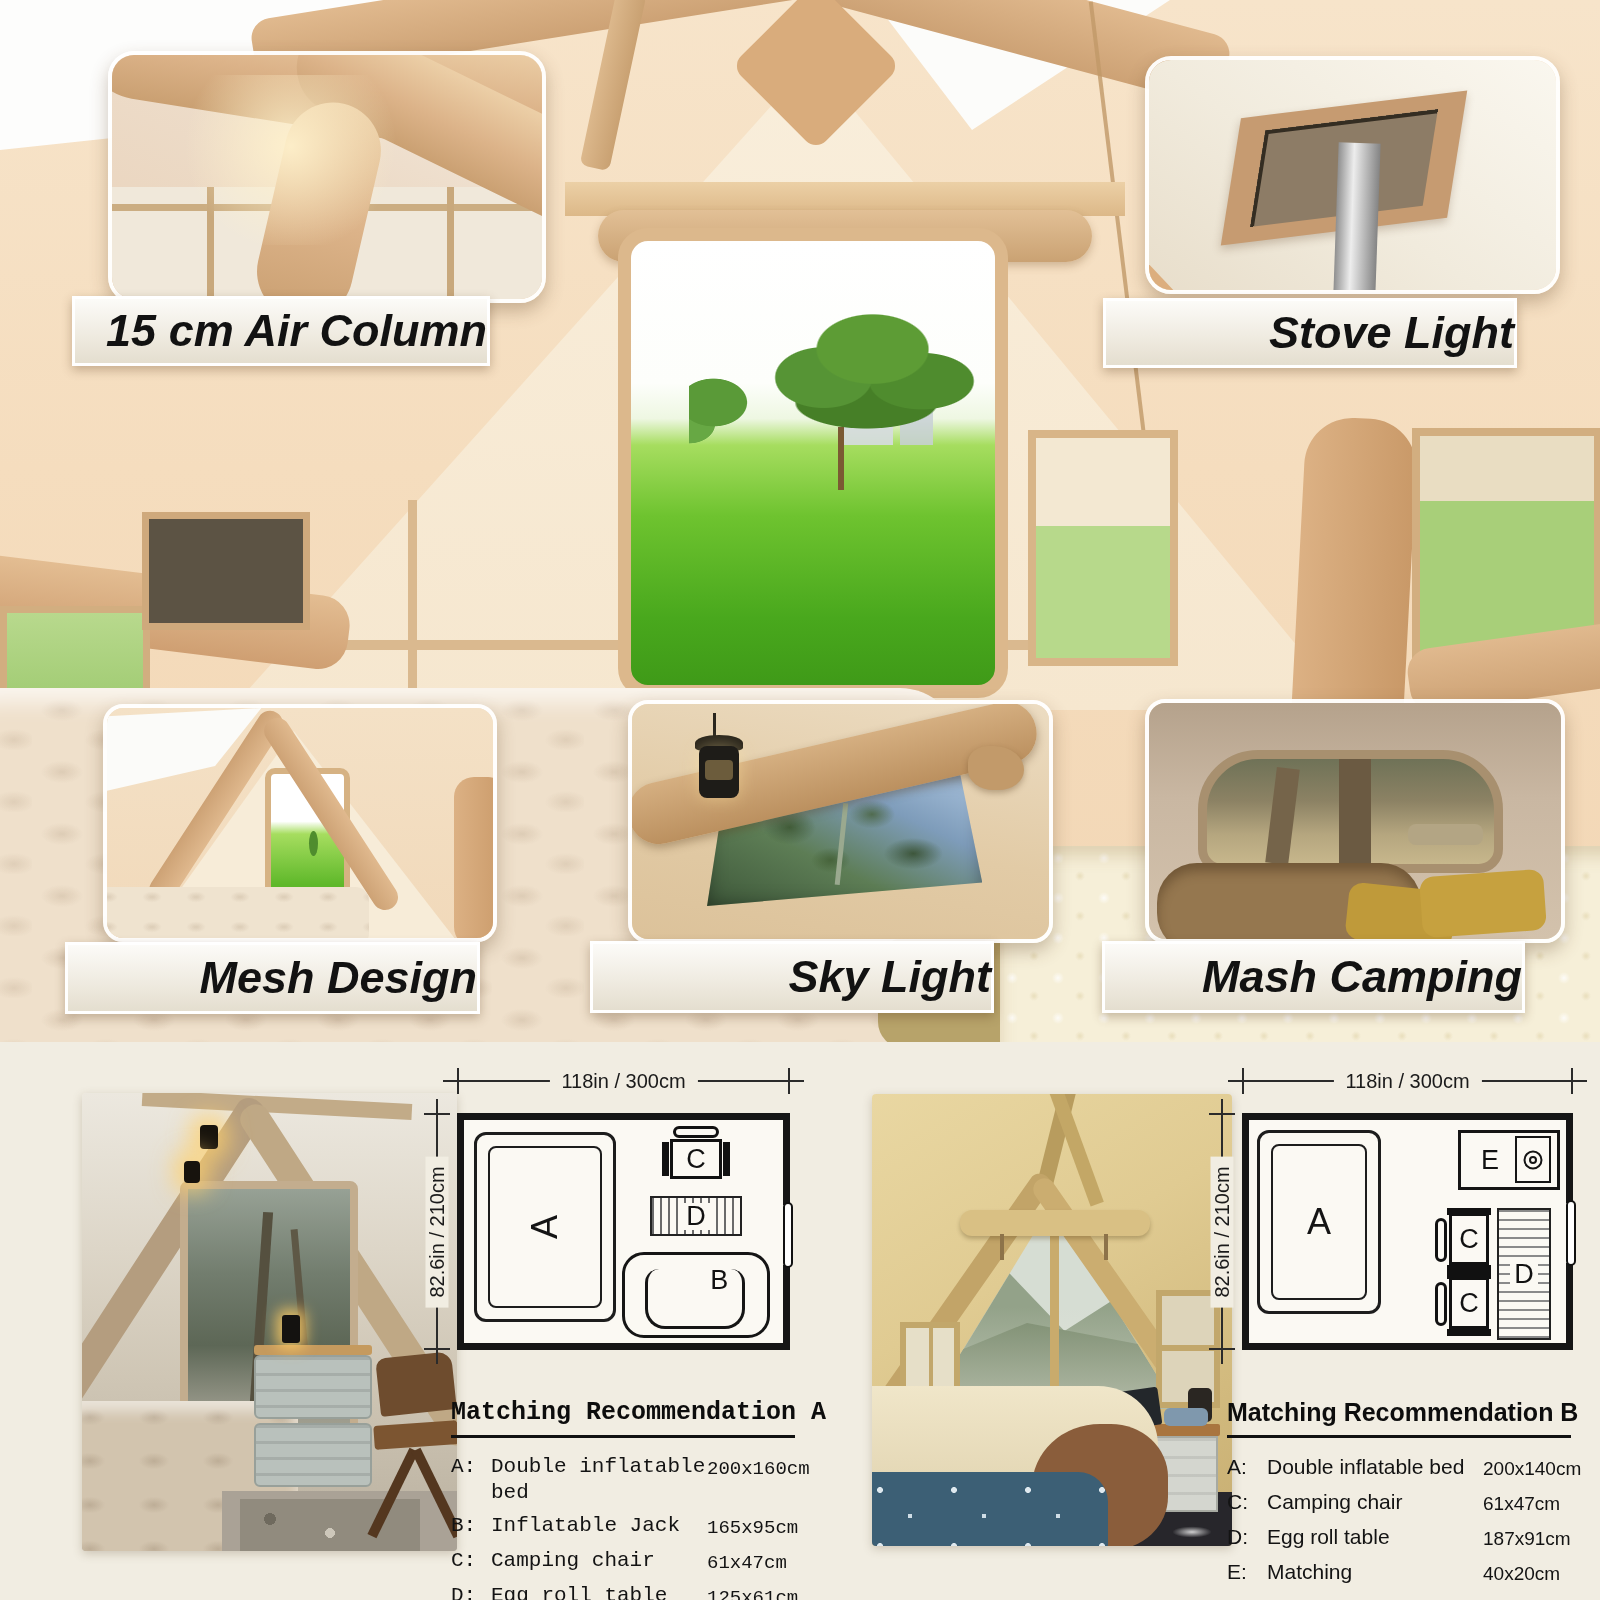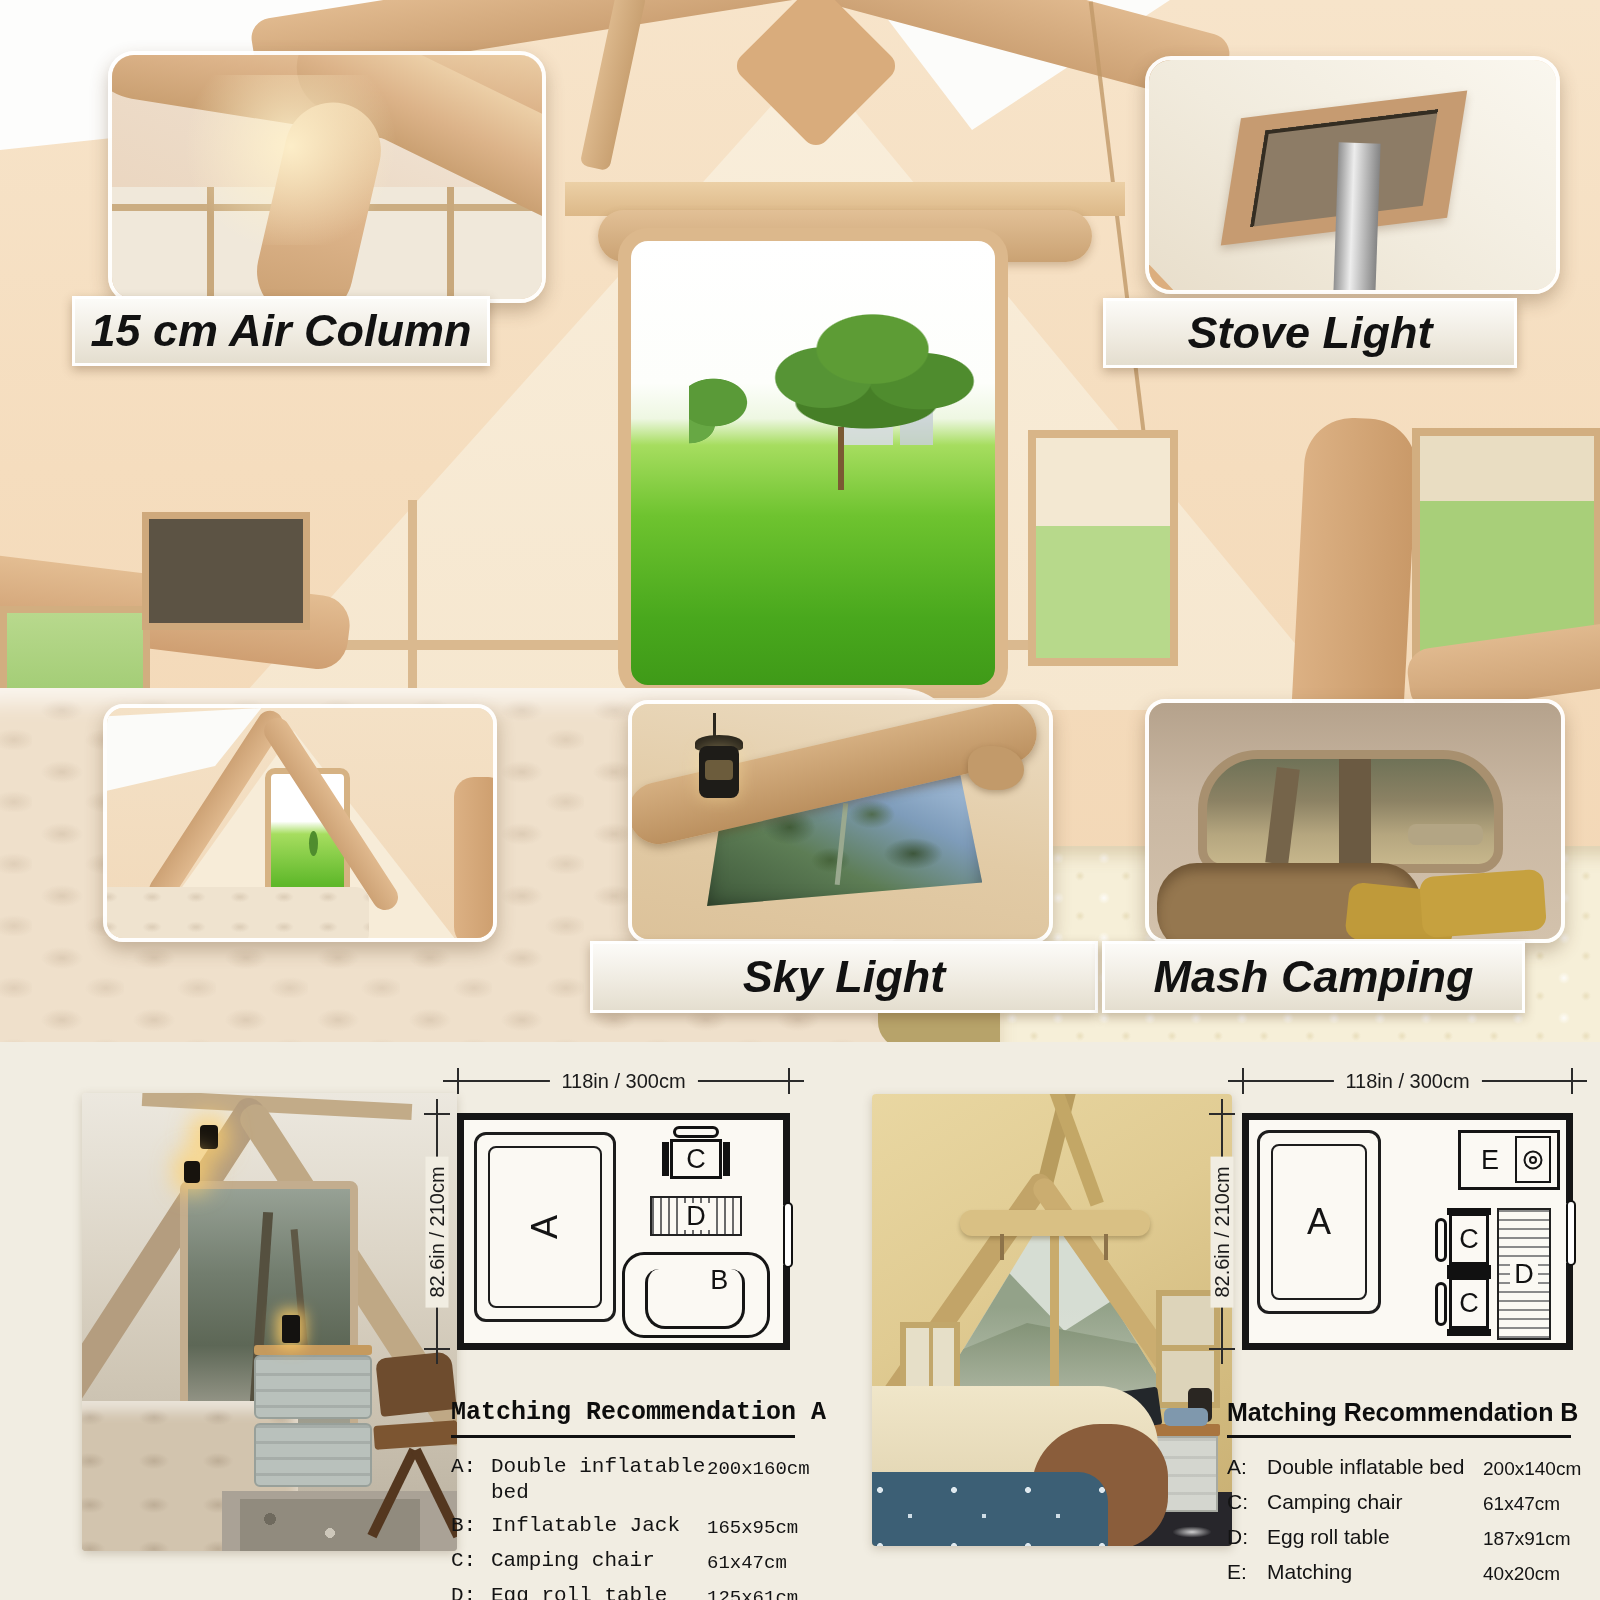--- a/index.html
+++ b/index.html
@@ -66,32 +66,32 @@
         background-size:92px 62px;box-shadow:inset 0 14px 22px rgba(255,255,255,.7);}
   .pillow{left:878px;top:938px;width:190px;height:110px;background:#b7a36a;border-radius:26px;}
   .rug{left:1000px;top:846px;width:620px;height:210px;background:#f6efd8;border-radius:30px 0 0 0;
         background-image:radial-gradient(circle 5px at 12px 12px, rgba(255,255,255,.8), transparent 6px),
           radial-gradient(circle 4px at 34px 30px, rgba(220,205,160,.5), transparent 5px);
         background-size:46px 40px;box-shadow:inset 0 10px 16px rgba(170,140,90,.3);}
 
   
   .inset{position:absolute;border:4px solid rgba(255,255,255,.95);border-radius:26px;overflow:hidden;
          box-shadow:0 8px 18px rgba(90,60,30,.3);}
-  .flabel{position:absolute;display:flex;align-items:center;justify-content:center;
+  .flabel{position:absolute;display:flex;align-items:center;justify-content:flex-end;
           background:linear-gradient(180deg,#fcfbf8 0%,#ece7db 70%,#e4decf 100%);
           border:3px solid #ffffff;box-shadow:0 4px 10px rgba(80,50,20,.3);
           font-weight:bold;font-style:italic;font-size:45px;color:#121212;white-space:nowrap;}
   .inset1{left:68px;top:35px;width:438px;height:252px;}
   .label1{left:72px;top:296px;width:418px;height:70px;}
   .inset2{left:1105px;top:40px;width:415px;height:238px;}
   .label2{left:1103px;top:298px;width:414px;height:70px;}
   .inset3{left:63px;top:688px;width:394px;height:238px;border-radius:20px;}
   .label3{left:65px;top:942px;width:415px;height:72px;}
   .inset4{left:588px;top:684px;width:425px;height:243px;border-radius:20px;}
-  .label4{left:590px;top:941px;width:508px;height:72px;}
+  .label4{left:590px;top:941px;width:404px;height:72px;}
   .inset5{left:1105px;top:683px;width:420px;height:244px;border-radius:20px;}
   .label5{left:1102px;top:941px;width:423px;height:72px;}
 
   
   .ac-bg{position:absolute;inset:0;background:linear-gradient(205deg,#f4ebe0 0%,#eddcc9 45%,#e9d2ba 100%);}
   .ac-wall{left:0;bottom:0;width:100%;height:46%;background:#f0e8da;}
   .ac-rail{left:0;bottom:36%;width:100%;height:7px;background:#cbad82;}
   .ac-mull{width:7px;height:46%;bottom:0;background:#c8a87c;}
   .ac-tube{background:linear-gradient(180deg,#eccfa7 0%,#dcb389 55%,#caa072 100%);border-radius:60px;}
   .ac-tube-h{left:-30px;top:-36px;width:120%;height:112px;transform:rotate(9deg);}
@@ -380,20 +380,23 @@
       <div class="abs md-sky"></div>
       <div class="abs md-gable"></div>
       <div class="abs md-door">
         <div class="abs md-tree"></div>
       </div>
       <div class="abs md-beam md-beam-l"></div>
       <div class="abs md-beam md-beam-r"></div>
       <div class="abs md-col"></div>
       <div class="abs md-matt"></div>
     </figure>
+    <div class="flabel label3">
+      <span>Mesh Design</span>
+    </div>
 
     <figure class="inset inset4">
       <div class="sl-bg"></div>
       <div class="abs sl-open">
         <div class="sl-branch"></div>
         <div class="abs sl-trunkline"></div>
       </div>
       <div class="abs sl-flap"></div>
       <div class="abs sl-knot"></div>
       <div class="abs sl-hook"></div>

